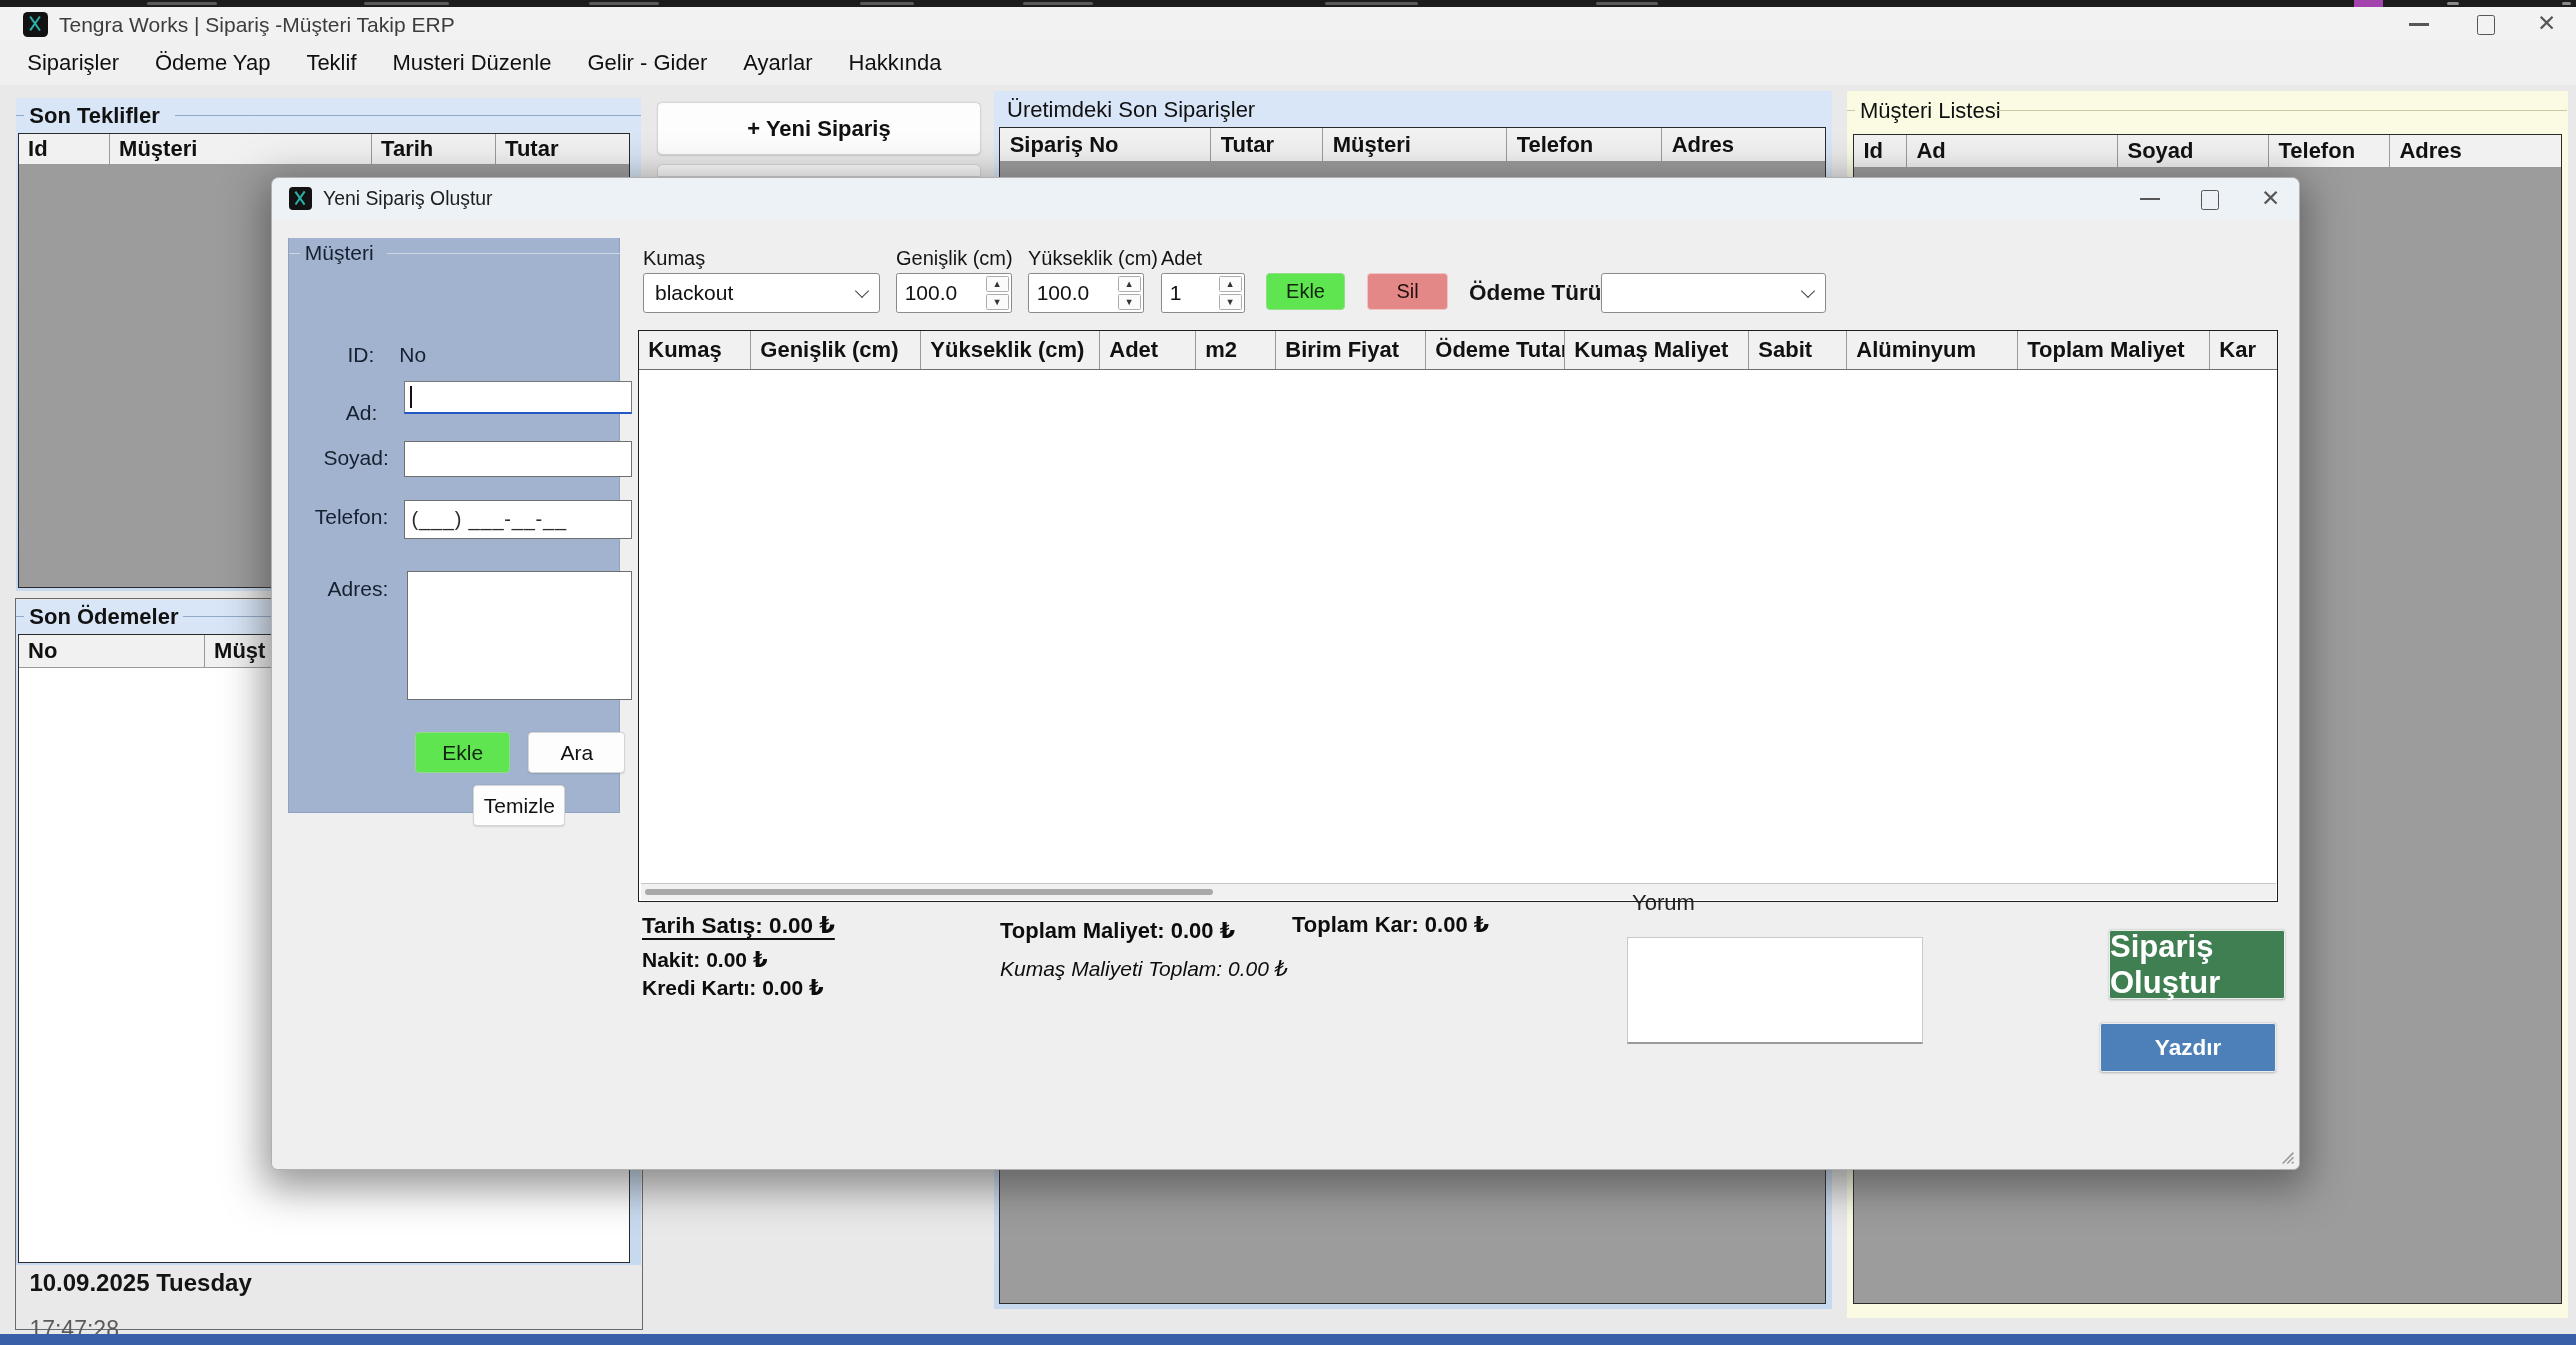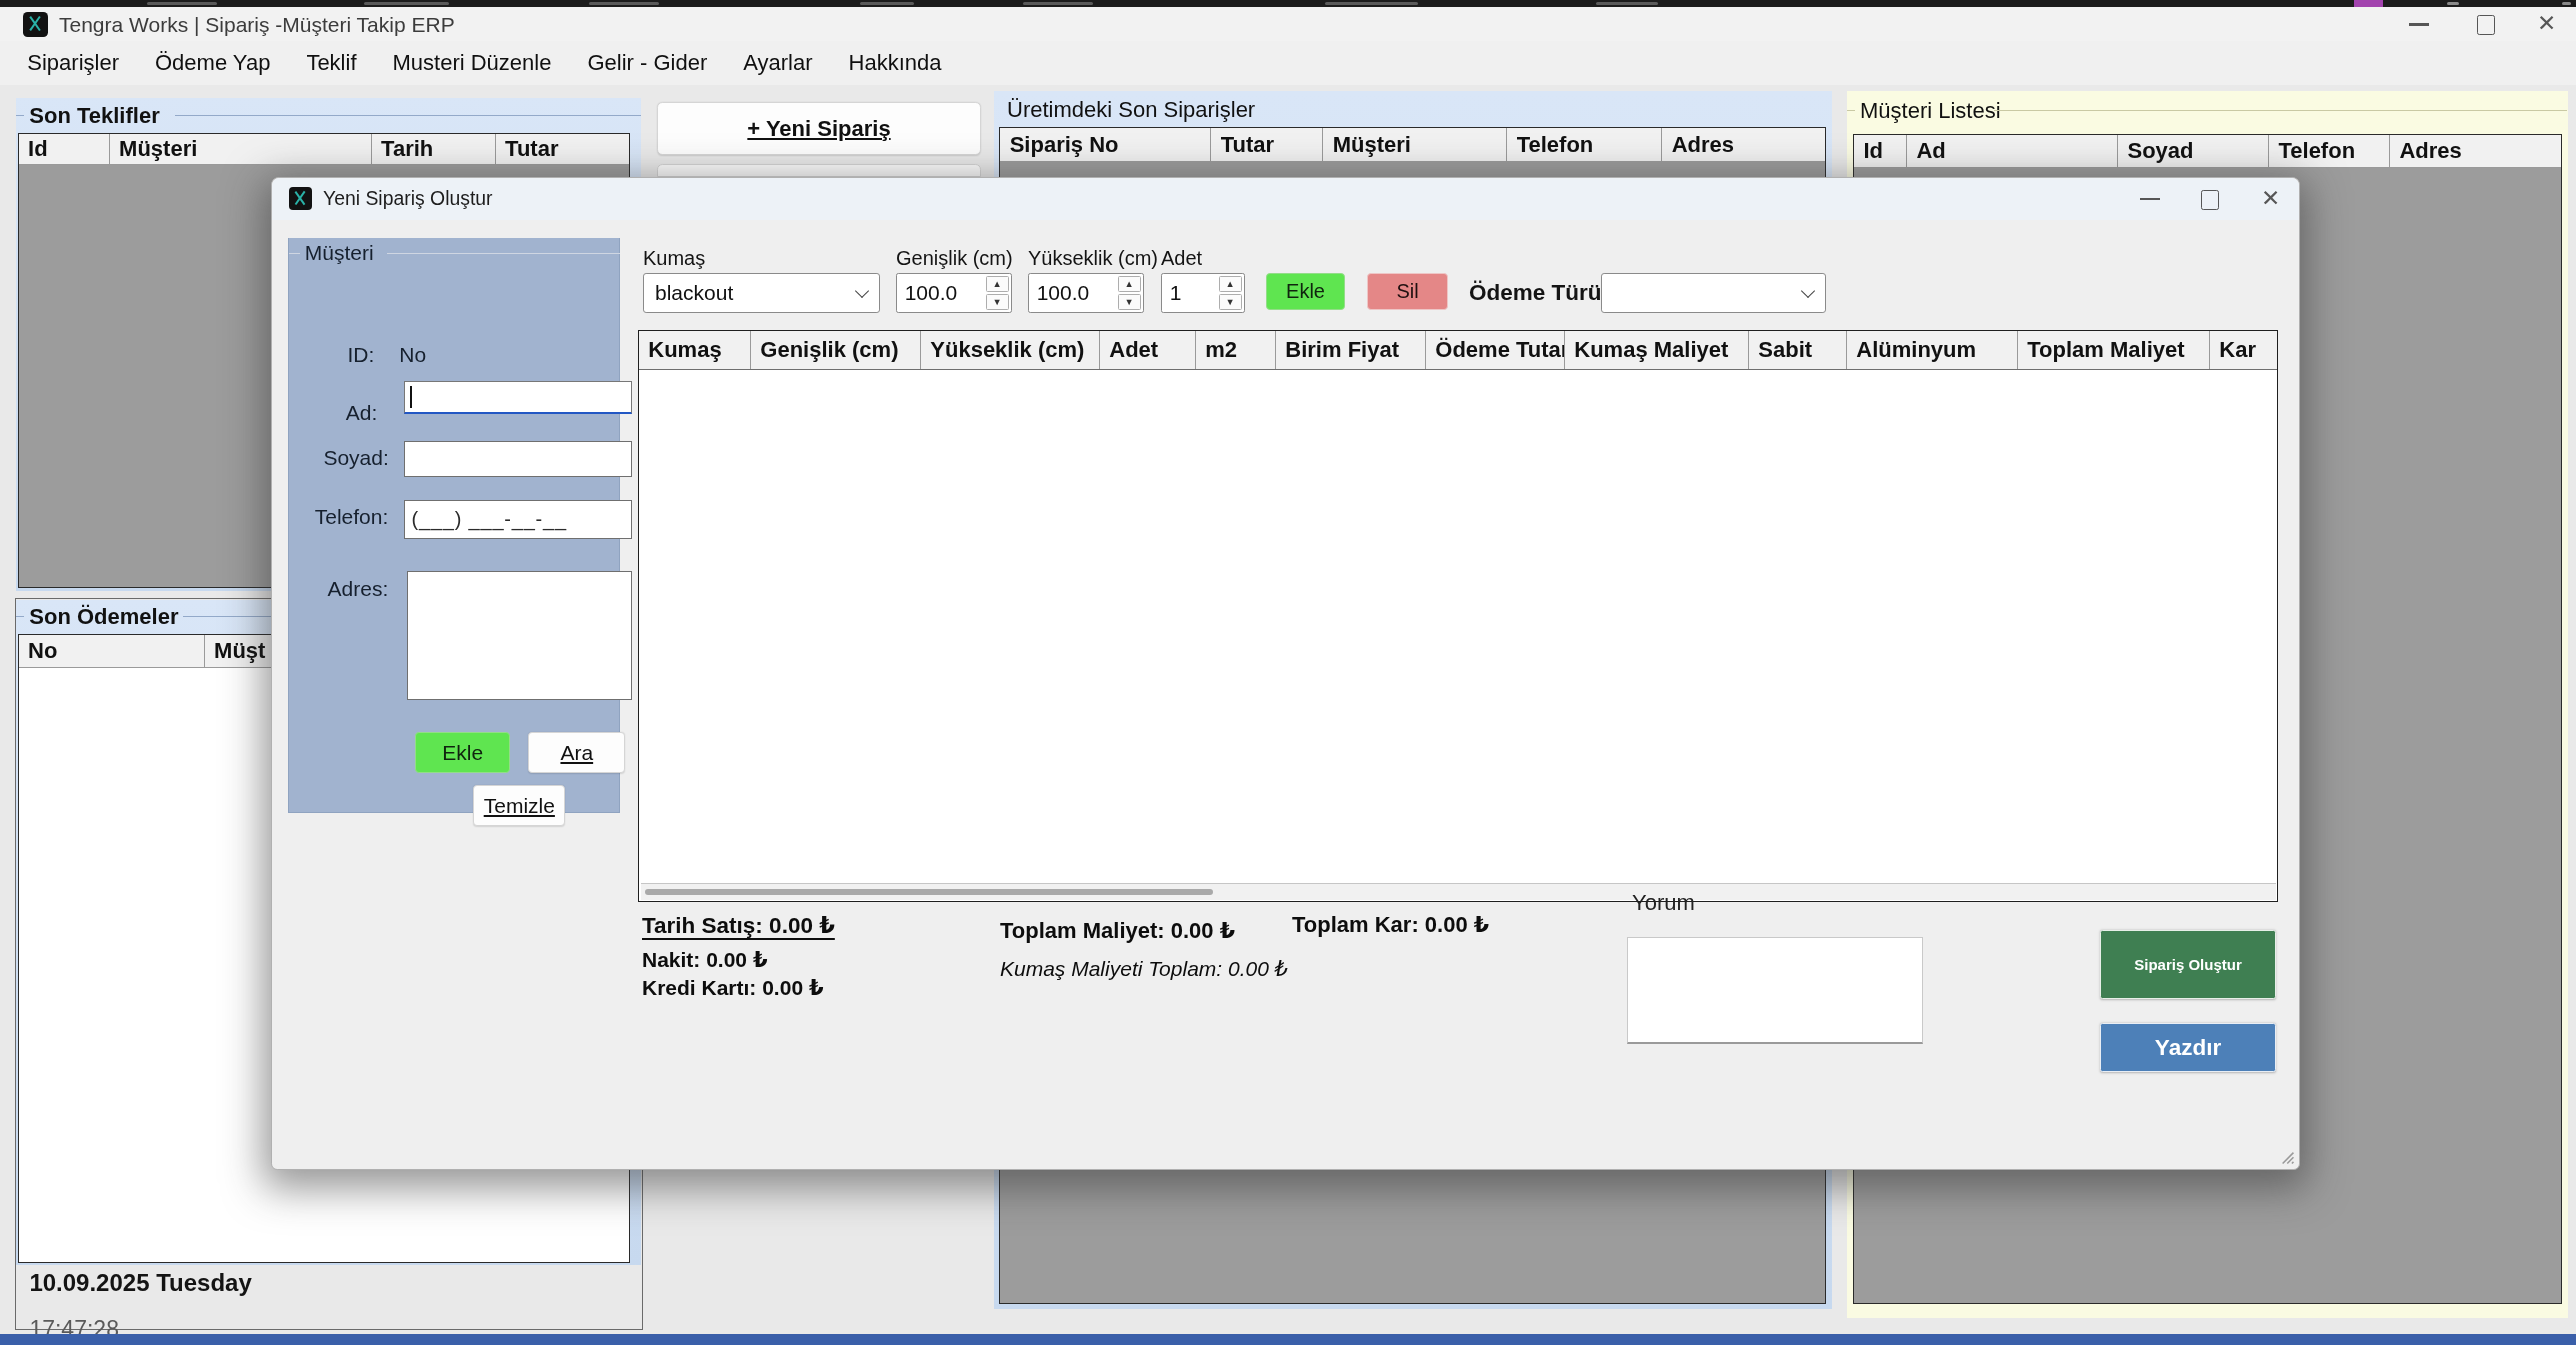--- a/index.html
+++ b/index.html
@@ -32,21 +32,21 @@
   .gb-line { position:absolute; height:0.8px; background:#93a9c9; }
   .gb-line-y { background:#c9c9a4; }
   .ptitle { position:absolute; font-size:22px; color:#111; white-space:nowrap; }
   .bold { font-weight:bold; }
   .table { position:absolute; border:1.5px solid #2a2a2a; background:#9c9c9c; }
   .thead { display:flex; background:#f1f1f1; border-bottom:0.8px solid #9a9a9a; }
   .th { font-size:22px; font-weight:bold; color:#111; padding-left:9.3px; border-right:0.8px solid #9a9a9a; overflow:hidden; white-space:nowrap; }
   .th:last-child { border-right:none; flex:1; }
 
   
-  .white-btn { background:#fdfdfd; border:0.8px solid #d5d5d5; border-radius:5.4px; display:flex; align-items:center; justify-content:center; font-size:22px; color:#111; box-shadow:0 0.8px 1.5px rgba(0,0,0,.12);text-decoration:underline; }
+  .white-btn { background:#fdfdfd; border:0.8px solid #d5d5d5; border-radius:5.4px; display:flex; align-items:center; justify-content:center; font-size:22px; color:#111; box-shadow:0 0.8px 1.5px rgba(0,0,0,.12); }
   .green-btn { background:#5fe550; border:0.8px solid #93dd88; border-radius:3.9px; display:flex; align-items:center; justify-content:center; font-size:21px; color:#10240f; }
   .red-btn { background:#e48787; border:0.8px solid #eec6c6; border-radius:3.9px; display:flex; align-items:center; justify-content:center; font-size:21px; color:#201010; }
 
   
   .dialog { left:271px; top:177px; width:2029px; height:993px; background:#efefef; border:0.8px solid #b0b0b0; border-radius:7.7px 7.7px 6.2px 6.2px; box-shadow:0 11px 39px 7.7px rgba(50,50,50,.5); z-index:50; }
   .dlg-titlebar { position:absolute; left:0; top:0; width:100%; height:42px; background:#edf2f7; border-radius:7.7px 7.7px 0 0; }
   .dlg-icon { position:absolute; left:17px; top:9.3px; width:23px; height:23px; background:#121212; border-radius:3.9px; }
   .dlg-icon i { position:absolute; left:10px; top:3.1px; width:2.3px; height:16.3px; background:#2ab2a8; transform:rotate(35deg); }
   .dlg-icon b { position:absolute; left:10px; top:3.1px; width:2.3px; height:16.3px; background:#2ab2a8; transform:rotate(-35deg); }
   .dlg-title { position:absolute; left:51px; top:9.3px; font-size:19.4px; color:#1d1d1d; }
@@ -62,21 +62,21 @@
   .chevron { position:absolute; right:12.4px; top:50%; width:10px; height:10px; border-left:1.9px solid #444; border-bottom:1.9px solid #444; transform:translateY(-70%) rotate(-45deg); }
   .spin { position:absolute; background:#fff; border:1.2px solid #8a8a8a; border-radius:2.3px; font-size:21px; color:#111; }
   .spin .val { position:absolute; left:7.7px; top:50%; transform:translateY(-50%); }
   .spin .btns { position:absolute; right:2.3px; top:2.3px; bottom:2.3px; width:23px; display:flex; flex-direction:column; gap:1.5px; }
   .spin .sb { flex:1; border:0.8px solid #adadad; border-radius:1.5px; background:#fbfbfb; font-size:9.3px; color:#333; display:flex; align-items:center; justify-content:center; }
 
   .totals { position:absolute; font-size:22px; color:#0d0d0d; white-space:nowrap; }
   .grid-scroll { position:absolute; left:1.5px; right:1.5px; bottom:1.5px; height:17px; background:#f1f1f1; border-top:0.8px solid #c6c6c6; }
   .grid-thumb { position:absolute; left:4.6px; top:5.4px; width:568px; height:6.2px; background:#a9a9a9; border-radius:3.1px; }
 
-  .big-green { position:absolute; background:#3f7f52; border:1.5px solid #e7efe8; border-radius:2.3px; display:flex; align-items:center; justify-content:center; font-size:15px; font-weight:bold; color:#fff; box-shadow:0 0.8px 2.3px rgba(0,0,0,.25); }
+  .big-green { position:absolute; background:#3f7f52; border:1.5px solid #e7efe8; border-radius:2.3px; display:flex; align-items:center; justify-content:center; font-size:31px; font-weight:bold; color:#fff; box-shadow:0 0.8px 2.3px rgba(0,0,0,.25);margin-left:9px; }
   .big-blue  { position:absolute; background:#4d80b8; border:1.5px solid #e9eef5; border-radius:2.3px; display:flex; align-items:center; justify-content:center; font-size:22.5px; font-weight:bold; color:#fff; box-shadow:0 0.8px 2.3px rgba(0,0,0,.25); }
 
   .taskbar { left:0; top:1334px; width:2576px; height:11px; background:#3a5fa9; z-index:60; }
   .left-frame { left:14.7px; top:598px; width:628px; height:732px; border:1.5px solid #6a6a6a; pointer-events:none; }
   .datetime1 { left:29.4px; top:1269px; font-size:24px; font-weight:bold; color:#141414; }
   .datetime2 { left:29.4px; top:1300px; font-size:23px; color:#5a5a5a;margin-top:16px; }
 </style>
 </head>
 <body>
 

